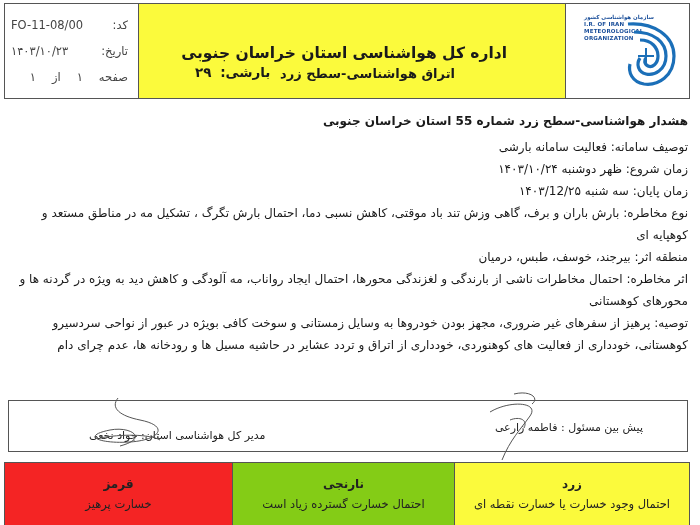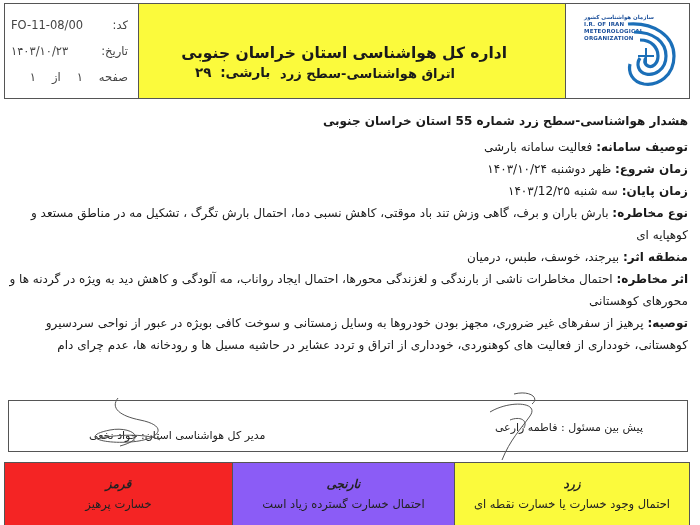--- a/index.html
+++ b/index.html
@@ -18,36 +18,36 @@
     .hdr-number { position: absolute; left: 56px; top: 60px; font-size: 13.5px; font-weight: bold; color: #1a1a1a; }
     .hdr-number .num { margin-right: 4px; }
     .hdr-logo { width: 124px; background: #fff; border-left: 1px solid #555; box-sizing: border-box; position: relative; }
     .logo-text { position: absolute; left: 18px; top: 10px; font-size: 5.5px; line-height: 7px; color: #1b4f9a; font-weight: bold; letter-spacing: 0.2px; }
     .logo-svg { position: absolute; left: 58px; top: 14px; }
 
     
     .content { position: absolute; left: 8px; top: 110px; width: 680px; direction: rtl; font-size: 12px; line-height: 22px; color: #1a1a1a; }
     .content .headline { font-weight: bold; font-size: 12px; margin-bottom: 4px; }
     .content p { margin: 0; }
-    .content .k { font-weight: bold; }
+    .content .k { font-weight: normal; }
     .content .item { margin-bottom: 0; }
 
     
     .sig-box { position: absolute; left: 8px; top: 400px; width: 680px; height: 52px; border: 1px solid #555; box-sizing: border-box; }
     .sig-right { position: absolute; right: 44px; top: 20px; direction: rtl; font-size: 11px; color: #222; }
     .sig-left { position: absolute; left: 80px; top: 28px; direction: rtl; font-size: 11px; color: #222; }
     .signature-scribble { position: absolute; }
 
     
     .legend { position: absolute; left: 4px; top: 462px; width: 686px; height: 63px; display: flex; flex-direction: row; border-top: 1px solid #555; border-left: 1px solid #555; box-sizing: border-box; }
     .lvl { flex: 1; box-sizing: border-box; border-right: 1px solid #555; direction: rtl; text-align: center; padding-top: 14px; }
-    .lvl .name { font-weight: bold; font-size: 12px; color: #222; height: 20px; font-style: italic; }
+    .lvl .name { font-weight: bold; font-size: 12px; color: #222; height: 20px; }
     .lvl .desc { font-size: 11.5px; color: #222; }
     .lvl.red { background: #f42424; width: 228px; flex: none; }
-    .lvl.orange { background: #8b5cf6; width: 222px; flex: none; }
+    .lvl.orange { background: #84cc16; width: 222px; flex: none; }
     .lvl.yellow { background: #fbfa3c; flex: 1; }
   </style>
 </head>
 <body>
 
 <div class="header">
   <div class="hdr-meta">
     <div class="row">
       <span class="lbl">کد:</span>
       <span class="val">FO-11-08/00</span>

